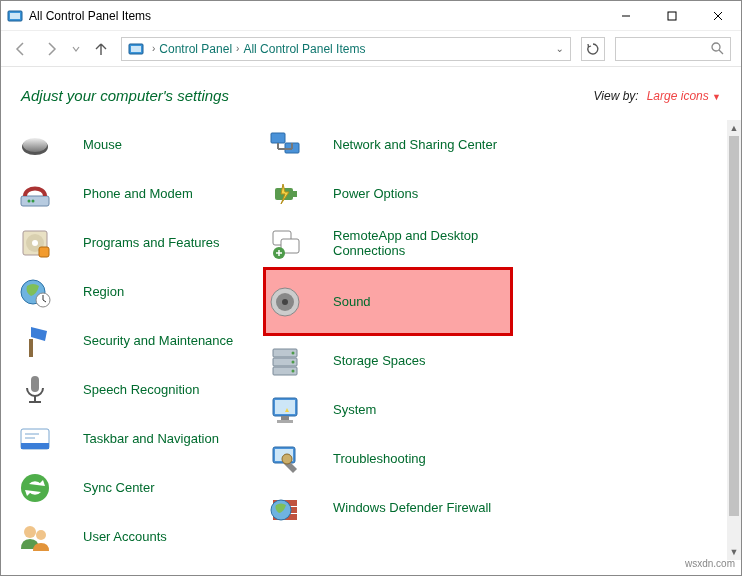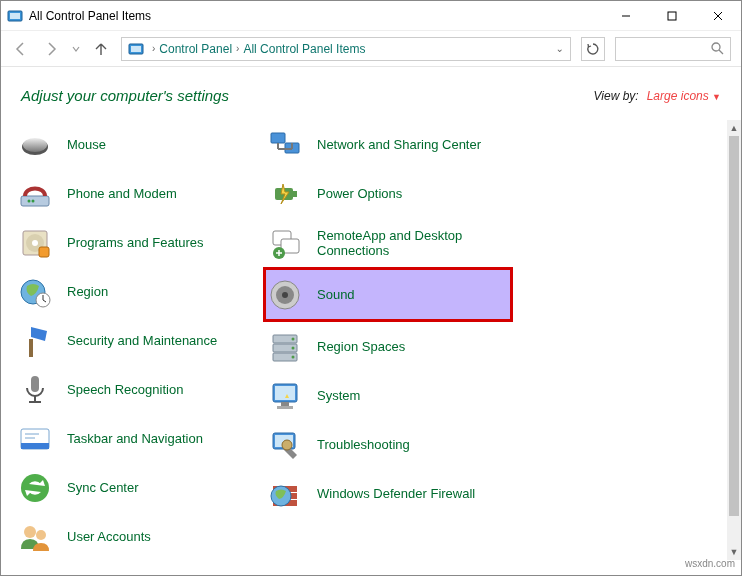--- a/index.html
+++ b/index.html
@@ -23,24 +23,24 @@
   .search { flex: 1; border: 1px solid #ccc; height: 24px; display: flex; align-items: center; justify-content: flex-end; padding: 0 6px; }
   .search-icon { color: #888; font-size: 12px; }
   .header { display: flex; justify-content: space-between; align-items: center; padding: 20px 20px 16px 20px; font-style: italic; }
   .header-title { color: #006b2e; font-size: 15px; }
   .viewby { font-size: 12px; color: #222; display: flex; align-items: center; gap: 8px; }
   .viewlink { color: #ef4444; }
   .caret-down { font-size: 9px; }
   .content { position: relative; height: 440px; overflow: hidden; padding: 0 0 0 12px; }
   .items-grid { display: grid; grid-template-columns: 250px 250px; }
   .col { }
-  .item { display: flex; align-items: center; gap: 14px; padding: 6px 8px 6px 4px; height: 49px; cursor: default; }
+  .item { display: flex; align-items: center; gap: 30px; padding: 6px 8px 6px 4px; height: 49px; cursor: default; }
   .item .label { color: #006b2e; font-size: 13px; }
   .item .icon { width: 36px; height: 36px; flex-shrink: 0; display: flex; align-items: center; justify-content: center; }
-  .item.highlighted { background: #c4b5fd; border: 3px solid #d40000; padding: 3px 5px 3px 1px; height: 55px; }
+  .item.highlighted { background: #fca5a5; border: 3px solid #d40000; padding: 3px 5px 3px 1px; height: 69px; }
   .scrollbar { position: absolute; right: 0; top: 0; width: 14px; height: 100%; background: #f0f0f0; display: flex; flex-direction: column; }
   .scrollbtn { height: 16px; display: flex; align-items: center; justify-content: center; color: #666; font-size: 9px; }
   .thumb { flex: 0 0 auto; width: 10px; margin: 0 auto; background: #c2c2c2; height: 380px; }
   .track { flex: 1; }
   .watermark { position: absolute; bottom: 6px; right: 6px; font-size: 10px; color: #888; }
   svg { display: block; }
 </style>
 </head>
 <body>
 <div class="window">
@@ -307,21 +307,21 @@
           <span class="icon">
               <svg viewBox="0 0 36 36" width="36" height="36">
                 <rect x="6" y="6" width="24" height="8" rx="1" fill="#bcc7d0" stroke="#7a8a98"></rect>
                 <rect x="6" y="15" width="24" height="8" rx="1" fill="#bcc7d0" stroke="#7a8a98"></rect>
                 <rect x="6" y="24" width="24" height="8" rx="1" fill="#bcc7d0" stroke="#7a8a98"></rect>
                 <circle cx="26" cy="10" r="1.5" fill="#4e9b4a"></circle>
                 <circle cx="26" cy="19" r="1.5" fill="#4e9b4a"></circle>
                 <circle cx="26" cy="28" r="1.5" fill="#4e9b4a"></circle>
               </svg>
             </span>
-          <span class="label">Region Spaces</span>
+          <span class="label">Storage Spaces</span>
         </div>
 
         <div class="item">
           <span class="icon">
               <svg viewBox="0 0 36 36" width="36" height="36">
                 <rect x="6" y="6" width="24" height="18" rx="2" fill="#4a92d8" stroke="#2a6aa8"></rect>
                 <rect x="8" y="8" width="20" height="14" fill="#cde6f7"></rect>
                 <rect x="14" y="24" width="8" height="4" fill="#888"></rect>
                 <rect x="10" y="28" width="16" height="3" fill="#aaa"></rect>
                 <path d="M20 16 L18 20 L22 20 Z" fill="#f5d447"></path>

